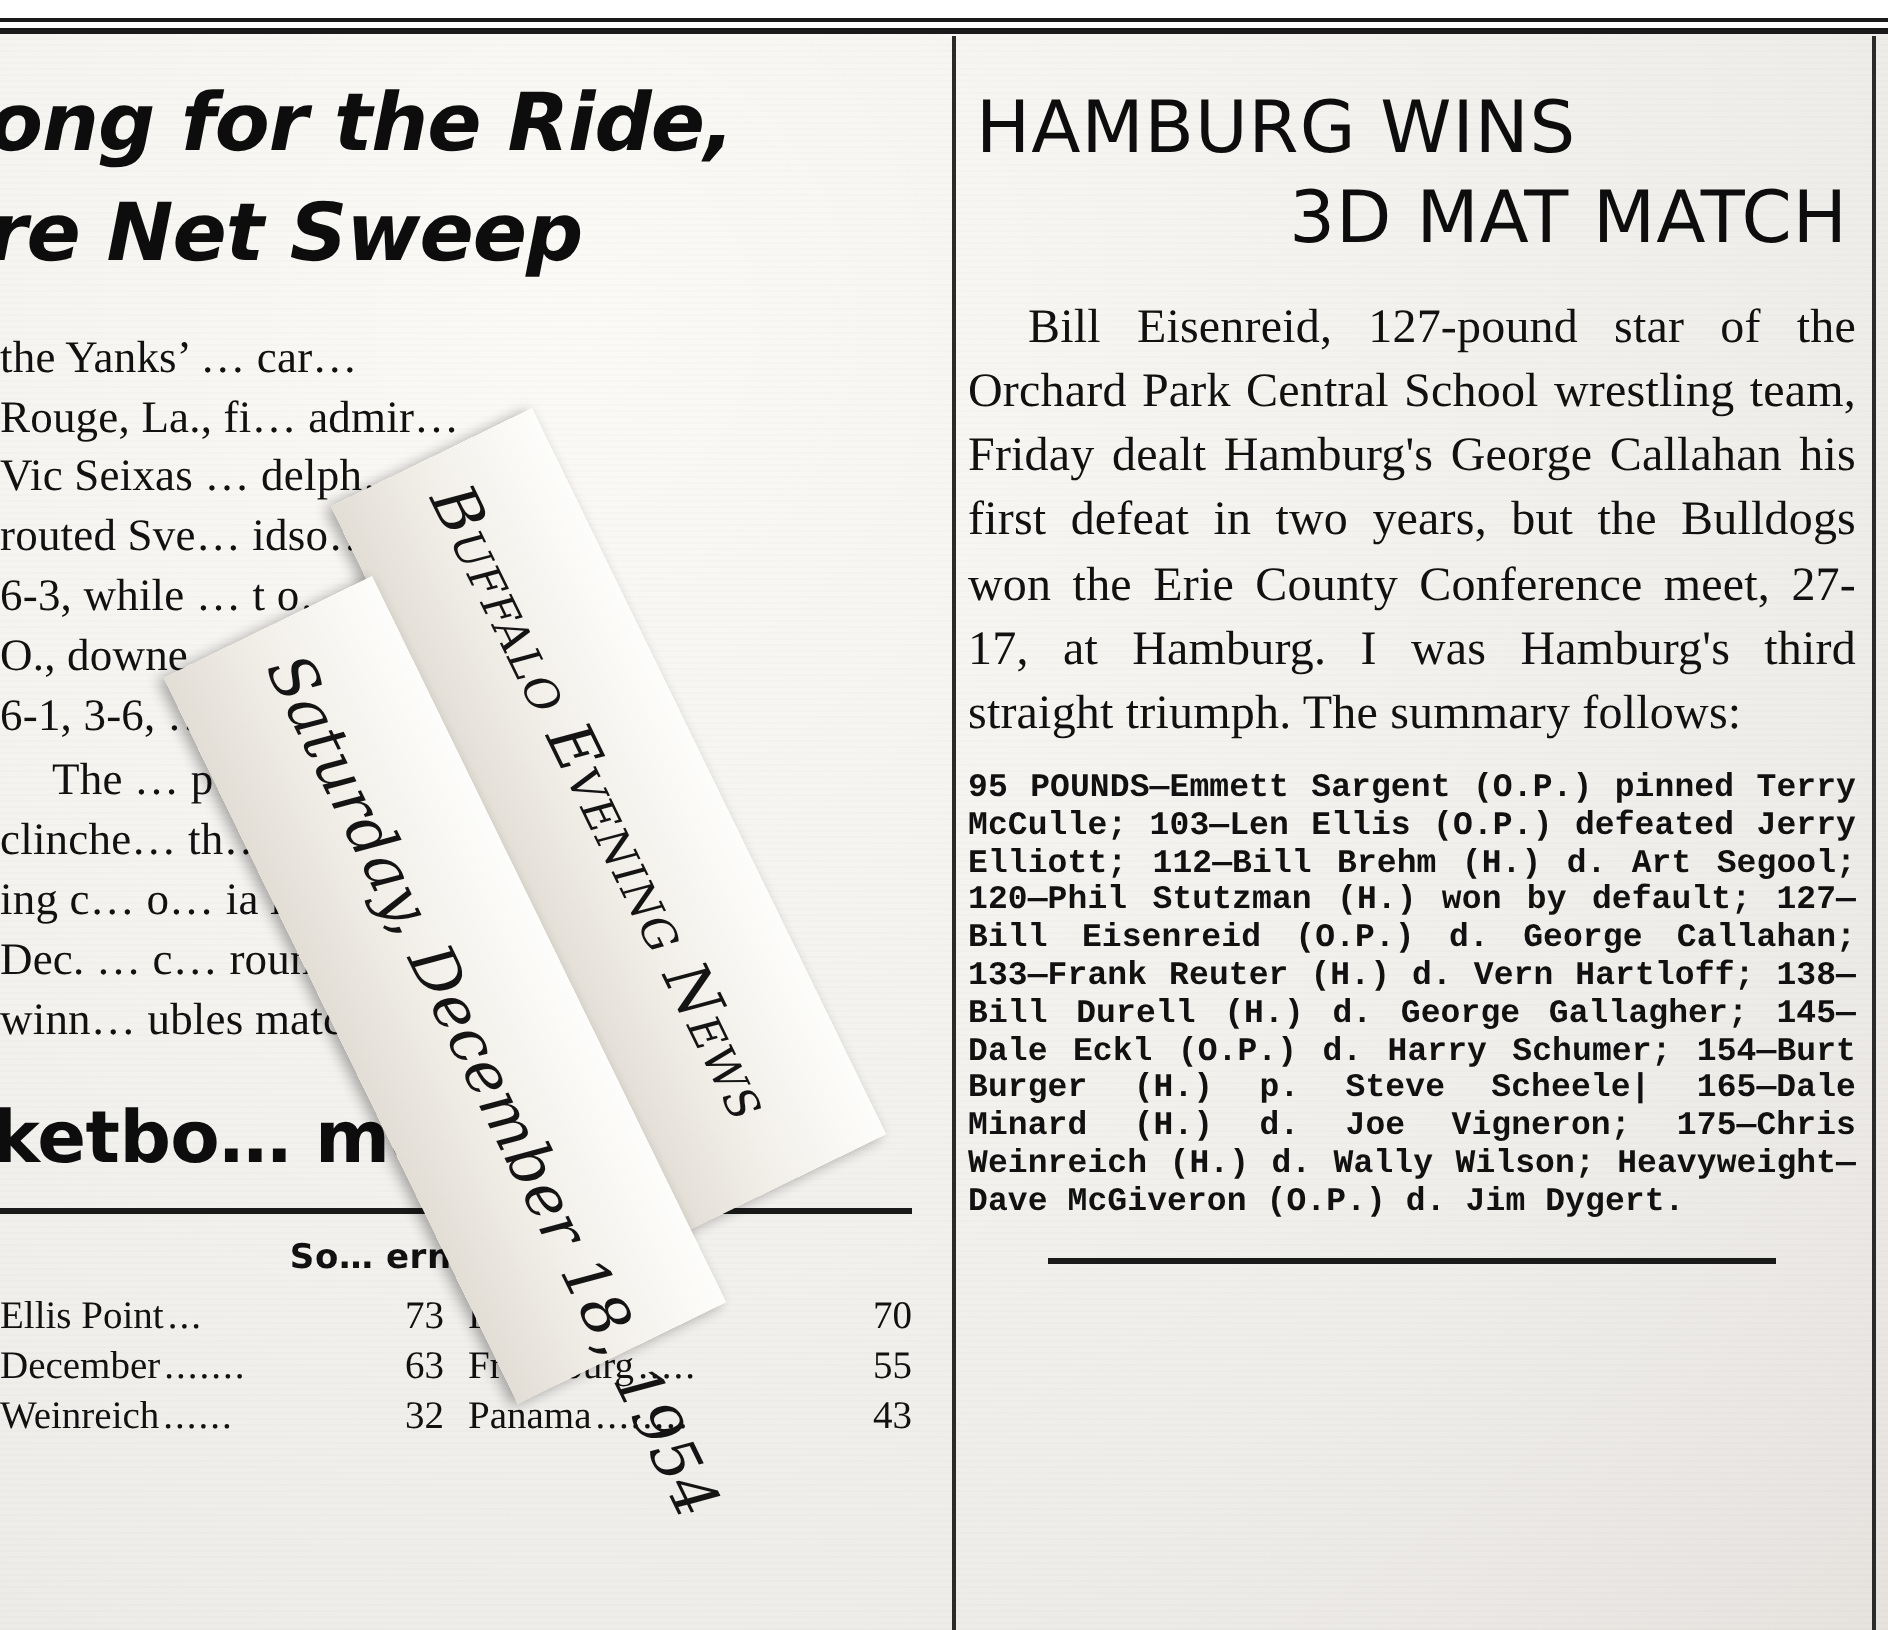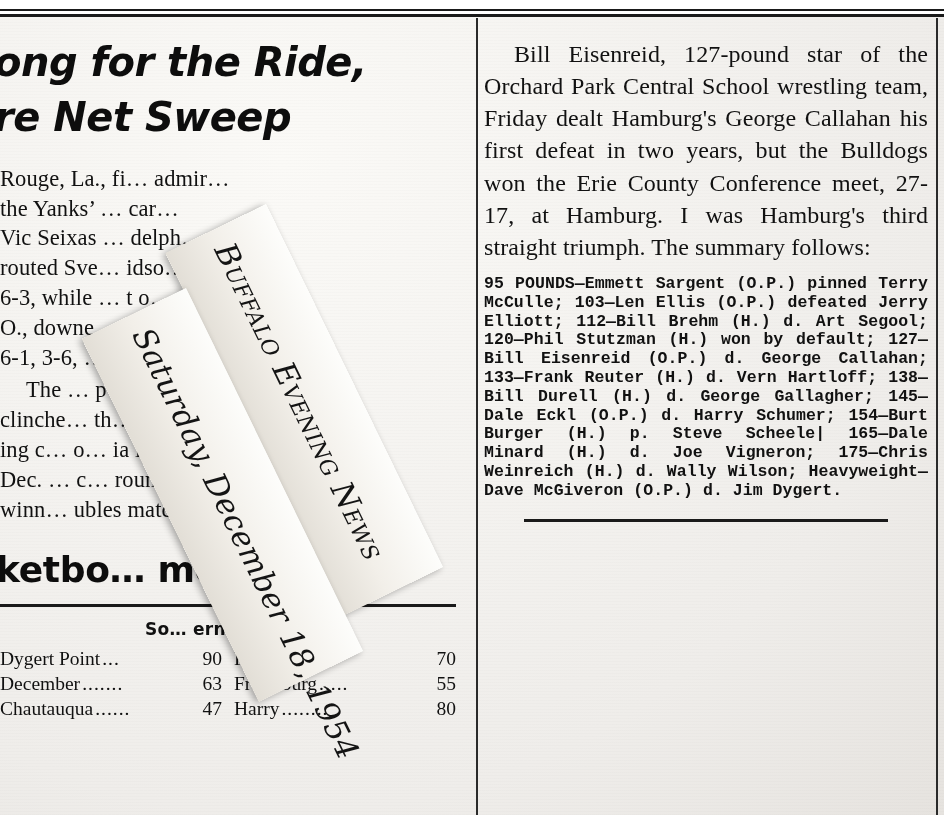--- a/index.html
+++ b/index.html
@@ -246,75 +246,79 @@
   <div class="col-divider" style="left:476px;"></div>
   <div class="right-edge-rule"></div>
 
   <div id="left-col">
     <div class="head-left">
       <div class="l1">ong for the Ride,</div>
       <div class="l2">re Net Sweep</div>
     </div>
 
     <div class="body-left">
+      <p>the Yanks’ …          car…</p>
       <p>Rouge, La., fi…        admir…</p>
-      <p>the Yanks’ …          car…</p>
       <p>Vic Seixas …        delph…      e</p>
       <p>routed Sve…        idso…      -3,</p>
       <p>6-3, while …        t o…     nati,</p>
       <p>O., downe…        art…      , 6-2,</p>
       <p>6-1, 3-6, …</p>
 
       <p class="indent">The  …        p’…          earlier</p>
       <p>clinche…        th…        e defend-</p>
       <p>ing  c…        o…        ia  in  the</p>
       <p>Dec. …        c…        round  by</p>
       <p>winn…                  ubles match.</p>
     </div>
 
     <div class="subhead-left">ketbo…      mes</div>
     <hr class="hr-heavy">
 
     <div class="division-title">So…  ern Division</div>
 
     <div class="scores">
       <div class="score-cell">
-        <span class="team">Dygert Point</span>
+        <span class="team">Ellis Point</span>
         <span class="dots">...</span>
-        <span class="pts">90</span>
+        <span class="pts">73</span>
       </div>
       <div class="score-cell">
         <span class="team">Ripley</span>
         <span class="dots">........</span>
         <span class="pts">70</span>
       </div>
       <div class="score-cell">
         <span class="team">December</span>
         <span class="dots">.......</span>
         <span class="pts">63</span>
       </div>
       <div class="score-cell">
         <span class="team">Frewsburg</span>
         <span class="dots">.....</span>
         <span class="pts">55</span>
       </div>
       <div class="score-cell">
-        <span class="team">Chautauqua</span>
+        <span class="team">Weinreich</span>
         <span class="dots">......</span>
-        <span class="pts">47</span>
-      </div>
-      <div class="score-cell">
-        <span class="team">Harry</span>
+        <span class="pts">32</span>
+      </div>
+      <div class="score-cell">
+        <span class="team">Panama</span>
         <span class="dots">........</span>
-        <span class="pts">80</span>
+        <span class="pts">43</span>
       </div>
     </div>
   </div>
 
   <div id="right-col">
+    <div class="head-right">
+      <div class="r1">HAMBURG WINS</div>
+      <div class="r2">3D MAT MATCH</div>
+    </div>
 
     <div class="body-right">
       <p>Bill Eisenreid, 127-pound star of the Orchard Park Central School wrestling team, Friday dealt Hamburg's George Callahan his first defeat in two years, but the Bulldogs won the Erie County Conference meet, 27-17, at Hamburg. I was Hamburg's third straight triumph. The summary follows:</p>
     </div>
 
     <div class="agate">95 POUNDS—Emmett Sargent (O.P.) pinned Terry McCulle; 103—Len Ellis (O.P.) defeated Jerry Elliott; 112—Bill Brehm (H.) d. Art Segool; 120—Phil Stutzman (H.) won by default; 127—Bill Eisenreid (O.P.) d. George Callahan; 133—Frank Reuter (H.) d. Vern Hartloff; 138—Bill Durell (H.) d. George Gallagher; 145—Dale Eckl (O.P.) d. Harry Schumer; 154—Burt Burger (H.) p. Steve Scheele| 165—Dale Minard (H.) d. Joe Vigneron; 175—Chris Weinreich (H.) d. Wally Wilson; Heavyweight—Dave McGiveron (O.P.) d. Jim Dygert.</div>
 
     <hr class="hr-short">
   </div>
 

